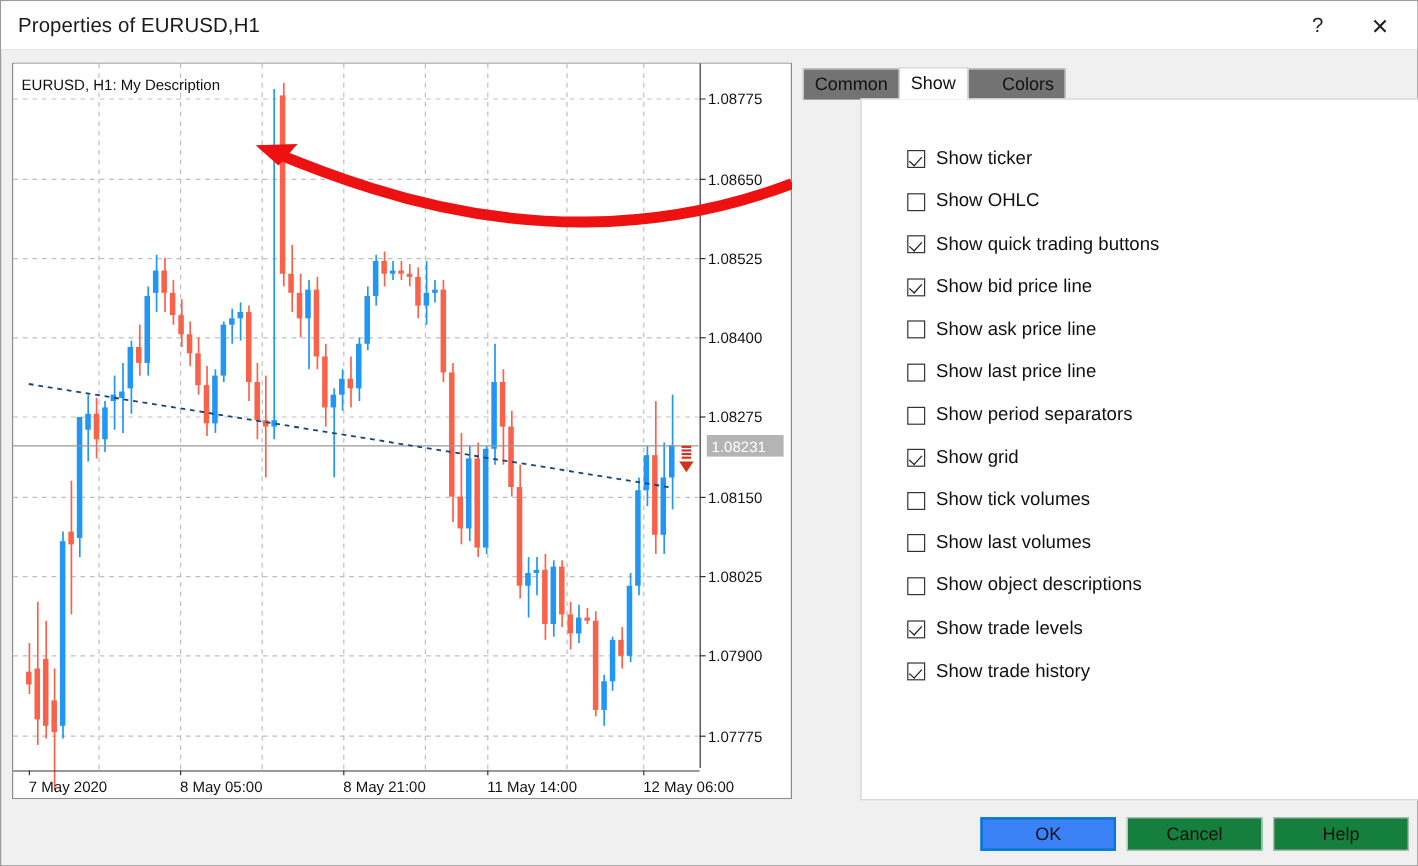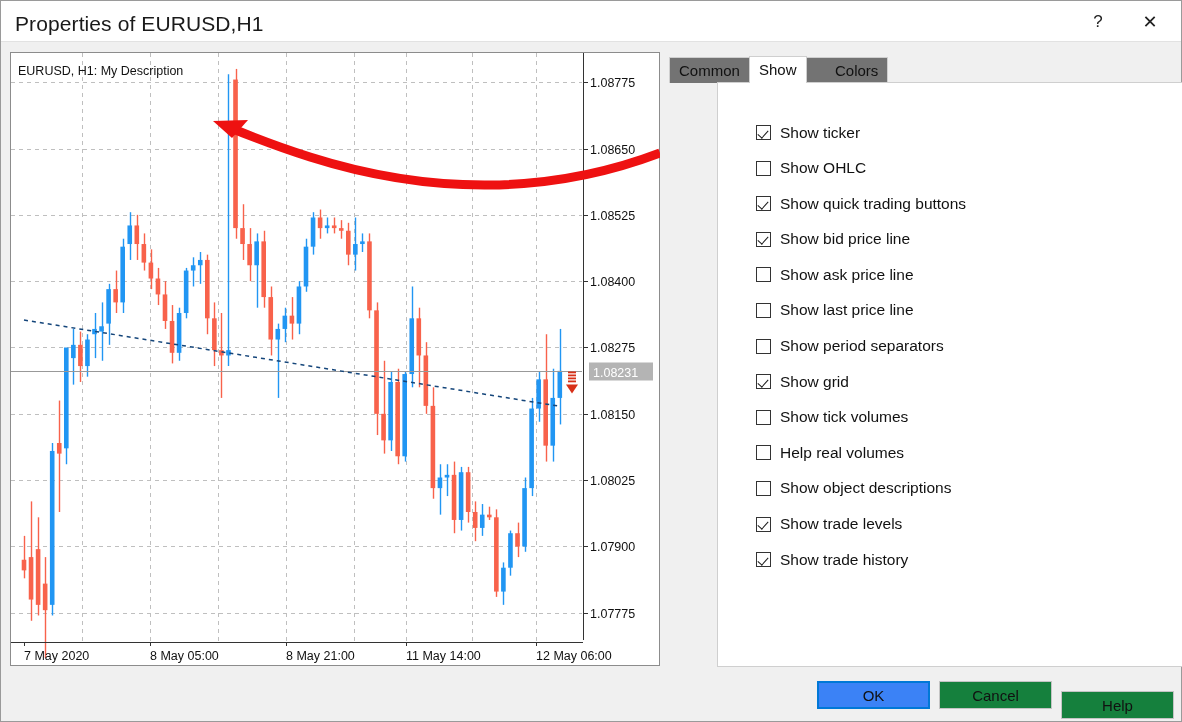--- a/index.html
+++ b/index.html
@@ -20,21 +20,21 @@
   
   .titlebar {
     position: absolute; left: 0; top: 0;
     width: 1180px; height: 41px;
     background: #ffffff;
     border-bottom: 1px solid #e2e2e2;
     box-sizing: border-box;
   }
   .title-text {
     position: absolute; left: 14px; top: 11px;
-    font-size: 21px; color: #1a1a1a;
+    font-size: 17px; color: #1a1a1a;
     letter-spacing: .1px;
     white-space: nowrap;
   }
   .tb-btn {
     position: absolute; top: 0; height: 41px; width: 46px;
     display: flex; align-items: center; justify-content: center;
     color: #222; font-size: 18px; cursor: default;
   }
   .tb-help { right: 60px; font-size: 17px; }
   .tb-close { right: 8px; }
@@ -127,21 +127,21 @@
     border: 1px solid #c4c4c4;
     display: flex; align-items: center; justify-content: center;
     cursor: default;
   }
   .btn-ok {
     left: 816px; top: 680px; width: 113px;
     background: #3b82f6;
     border: 2px solid #0078d7;
   }
   .btn-cancel { left: 938px; top: 680px; width: 113px; }
-  .btn-help   { left: 1060px; top: 680px; width: 113px; margin-top: 10px; }
+  .btn-help   { left: 1060px; top: 680px; width: 113px; }
 
   .ticker-text {
     font-family: "Liberation Sans", sans-serif;
     font-size: 12.5px;
     fill: #111;
   }
   .axis-text {
     font-family: "Liberation Sans", sans-serif;
     font-size: 12.5px;
     fill: #111;
@@ -444,21 +444,21 @@
         <div class="check-row">
           <div class="cbox checked"></div>
           <div class="check-label">Show grid</div>
         </div>
         <div class="check-row">
           <div class="cbox"></div>
           <div class="check-label">Show tick volumes</div>
         </div>
         <div class="check-row">
           <div class="cbox"></div>
-          <div class="check-label">Help real volumes</div>
+          <div class="check-label">Show last volumes</div>
         </div>
         <div class="check-row">
           <div class="cbox"></div>
           <div class="check-label">Show object descriptions</div>
         </div>
         <div class="check-row">
           <div class="cbox checked"></div>
           <div class="check-label">Show trade levels</div>
         </div>
         <div class="check-row">

